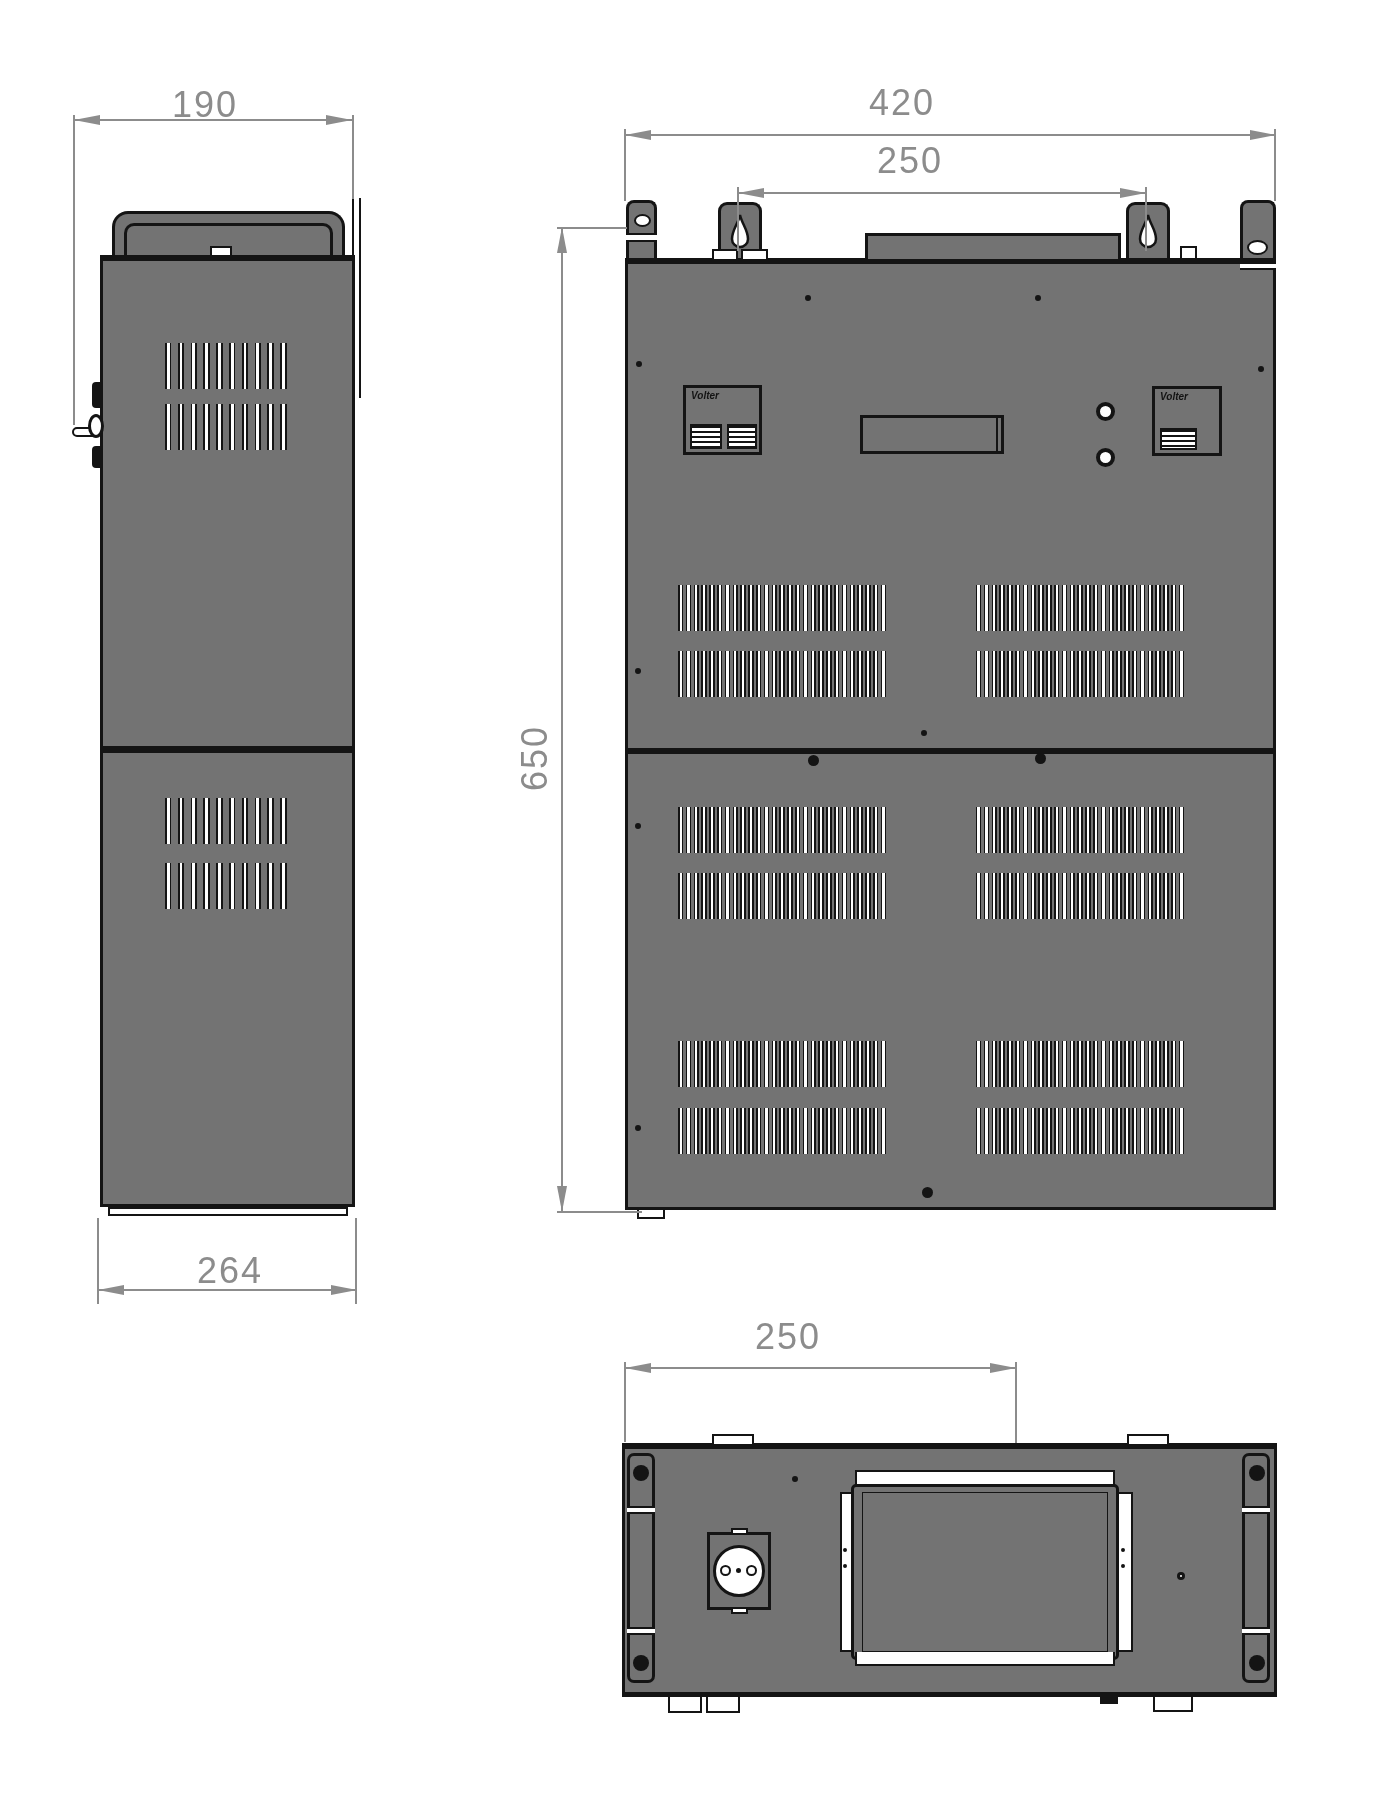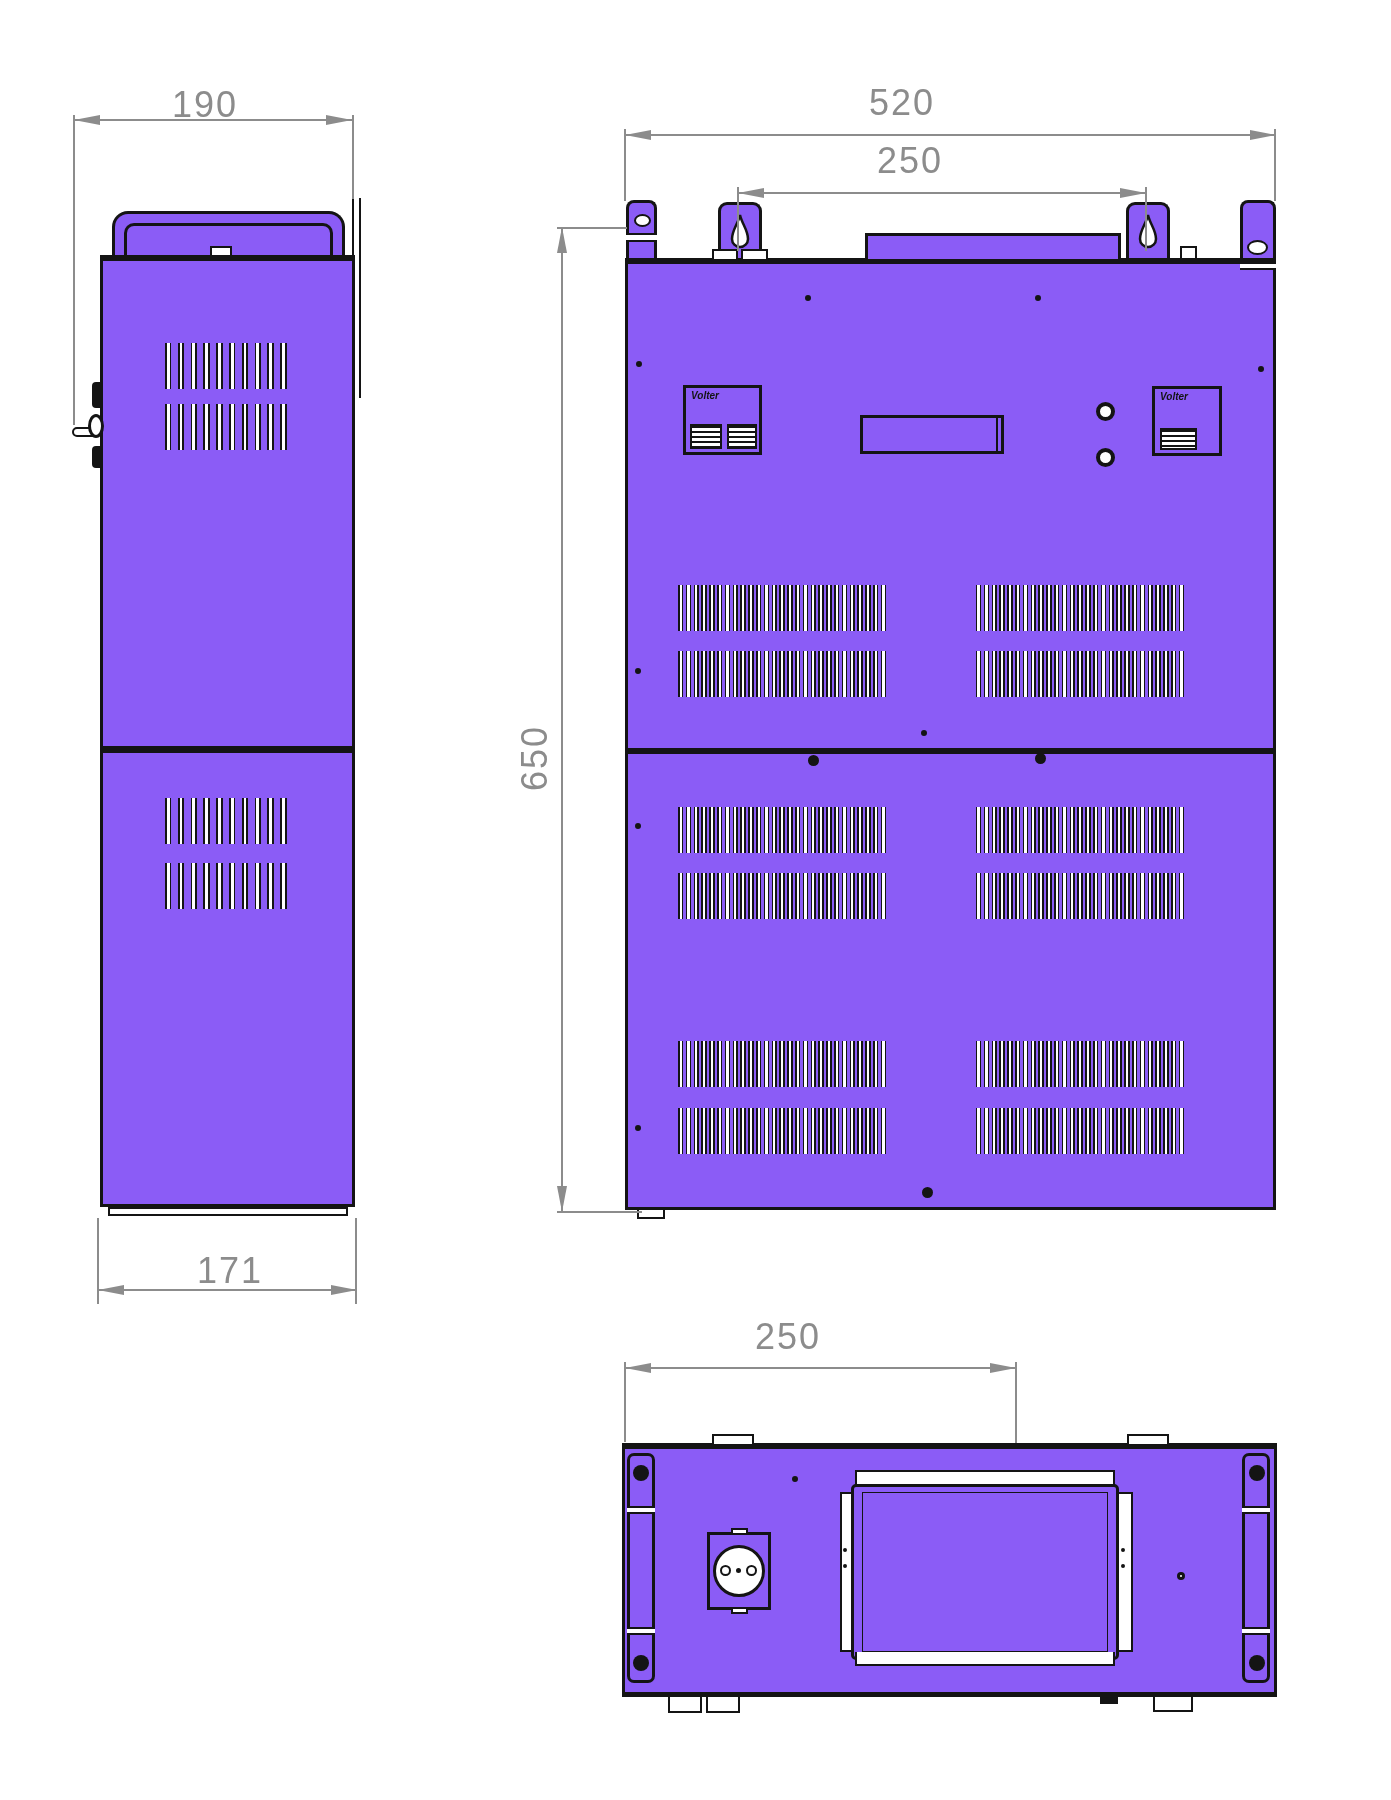--- a/index.html
+++ b/index.html
@@ -1,20 +1,20 @@
 <!DOCTYPE html>
 <html><head>
 <meta charset="utf-8">
 <style>
   html,body{margin:0;padding:0;background:#ffffff;}
   #canvas{position:relative;width:1391px;height:1800px;background:#ffffff;overflow:hidden;
           font-family:"Liberation Sans", sans-serif;}
   #canvas *{box-sizing:border-box;position:absolute;}
   .ln{background:#141414;}
-  .box{border:3px solid #141414;background:#8b5cf6;}
+  .box{border:3px solid #141414;background:#737373;}
   .thin{border:2.5px solid #141414;background:#ffffff;}
   .dl{background:#8c8c8c;}
   .dimtxt{color:#8c8c8c;font-size:36px;letter-spacing:2px;text-align:center;position:absolute;}
   .ar-l{width:0;height:0;border-top:5px solid transparent;border-bottom:5px solid transparent;border-right:26px solid #8c8c8c;}
   .ar-r{width:0;height:0;border-top:5px solid transparent;border-bottom:5px solid transparent;border-left:26px solid #8c8c8c;}
   .ar-u{width:0;height:0;border-left:5px solid transparent;border-right:5px solid transparent;border-bottom:26px solid #8c8c8c;}
   .ar-d{width:0;height:0;border-left:5px solid transparent;border-right:5px solid transparent;border-top:26px solid #8c8c8c;}
   .vent-f{width:210px;height:46px;
     background:repeating-linear-gradient(to right,#141414 0 1.5px,#ffffff 1.5px 3.8px,#141414 3.8px 5.3px,rgba(0,0,0,0) 5.3px 7.8px);}
   .vent-s{width:128px;height:46px;
@@ -64,21 +64,21 @@
       <div class="dl" style="left:73px;top:115px;width:2px;height:310px;"></div>
       <div class="dl" style="left:352px;top:115px;width:2px;height:84px;"></div>
     </div>
 
     <div style="position:static;">
       <div class="dl" style="left:97px;top:1218px;width:2px;height:86px;"></div>
       <div class="dl" style="left:355px;top:1218px;width:2px;height:86px;"></div>
       <div class="dl" style="left:98px;top:1289px;width:259px;height:2px;"></div>
       <div class="ar-l" style="left:98px;top:1285px;"></div>
       <div class="ar-r" style="left:331px;top:1285px;"></div>
-      <div class="dimtxt" style="left:170px;top:1250px;width:120px;">171</div>
+      <div class="dimtxt" style="left:170px;top:1250px;width:120px;">264</div>
     </div>
   </div>
 
   <div style="position:static;">
 
     <div class="box" style="left:625px;top:258px;width:651px;height:952px;border-top:6px solid #141414;"></div>
     <div class="ln" style="left:625px;top:748px;width:651px;height:6px;"></div>
 
     <div class="box" style="left:626px;top:200px;width:31px;height:58px;border-bottom:none;border-radius:8px 8px 0 0;"></div>
     <div style="left:634px;top:214px;width:17px;height:13px;border:2.5px solid #141414;border-radius:50%;background:#fff;"></div>
@@ -141,21 +141,21 @@
     <div class="vent-f" style="left:678px;top:873px;"></div>
     <div class="vent-f" style="left:976px;top:873px;"></div>
     <div class="vent-f" style="left:678px;top:1041px;"></div>
     <div class="vent-f" style="left:976px;top:1041px;"></div>
     <div class="vent-f" style="left:678px;top:1108px;"></div>
     <div class="vent-f" style="left:976px;top:1108px;"></div>
 
     <div class="thin" style="left:637px;top:1210px;width:28px;height:9px;border-top:none;"></div>
 
     <div style="position:static;">
-      <div class="dimtxt" style="left:842px;top:82px;width:120px;">520</div>
+      <div class="dimtxt" style="left:842px;top:82px;width:120px;">420</div>
       <div class="dl" style="left:625px;top:134px;width:651px;height:2px;"></div>
       <div class="ar-l" style="left:625px;top:130px;"></div>
       <div class="ar-r" style="left:1250px;top:130px;"></div>
       <div class="dl" style="left:624px;top:129px;width:2px;height:72px;"></div>
       <div class="dl" style="left:1274px;top:129px;width:2px;height:72px;"></div>
     </div>
 
     <div style="position:static;">
       <div class="dimtxt" style="left:850px;top:140px;width:120px;">250</div>
       <div class="dl" style="left:738px;top:192px;width:408px;height:2px;"></div>

